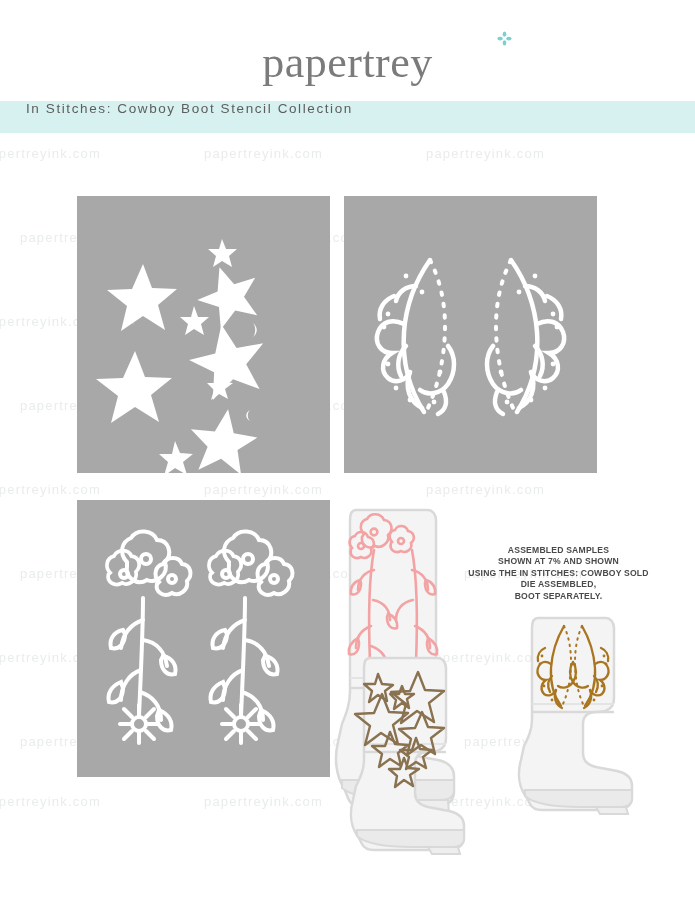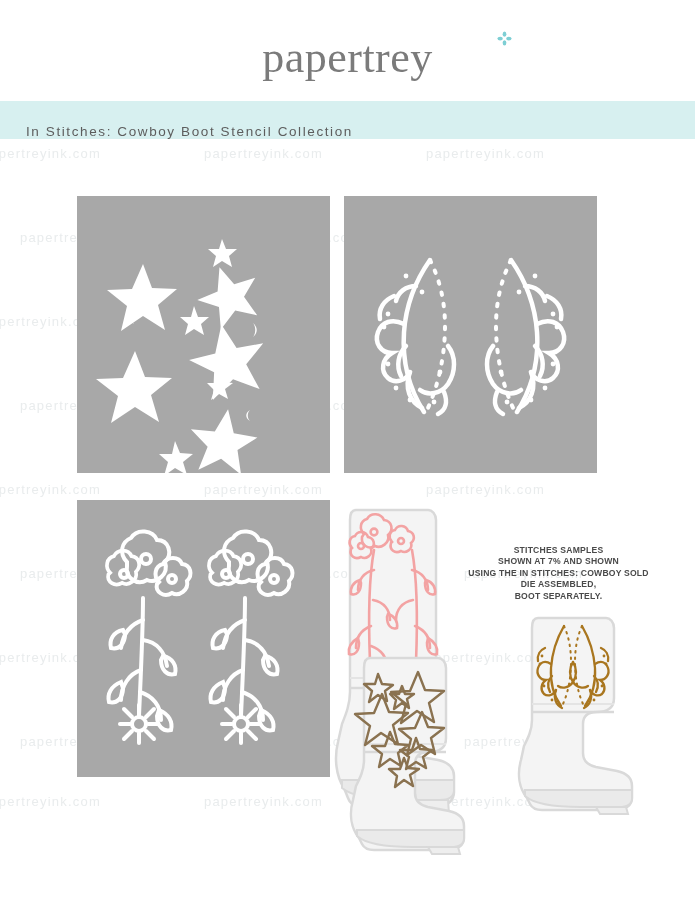--- a/index.html
+++ b/index.html
@@ -17,21 +17,21 @@
     background: #ffffff;
     overflow: hidden;
   }
 
   
   .logo-wrap {
     position: absolute;
     top: 26px; left: 0; width: 695px;
     height: 62px;
     display: flex;
-    align-items: center;
+    align-items: flex-end;
     justify-content: center;
   }
   .logo-text {
     font-family: "Liberation Serif", serif;
     font-size: 44px;
     color: #7b7b7b;
     letter-spacing: 0.5px;
     white-space: nowrap;
   }
   .logo-ink {
@@ -47,24 +47,24 @@
     top: 31px;
     left: 497px;
     width: 15px;
     height: 15px;
   }
 
   
   .title-bar {
     position: absolute;
     top: 101px; left: 0;
-    width: 695px; height: 38px;
+    width: 695px; height: 32px;
     background: #d7f0f0;
     display: flex;
-    align-items: flex-end;
+    align-items: flex-start;
   }
   .title-text {
     margin-left: 26px;
     font-size: 13.5px;
     letter-spacing: 1.6px;
     color: #5d5d5d;
     font-family: "Liberation Sans", sans-serif;
   }
 
   
@@ -385,20 +385,20 @@
           <circle cx="36" cy="90" r="1.4"></circle>
         <circle cx="88" cy="46" r="1.4"></circle>
           <circle cx="90" cy="54" r="1.4"></circle>
         <circle cx="86" cy="76" r="1.4"></circle>
           <circle cx="78" cy="90" r="1.4"></circle>
       </g>
     </svg>
   </div>
 
   <div class="sample-caption">
-    <div>STITCHES SAMPLES</div>
+    <div>ASSEMBLED SAMPLES</div>
     <div>SHOWN AT 7% AND SHOWN</div>
     <div>USING THE IN STITCHES: COWBOY SOLD</div>
     <div>DIE ASSEMBLED,</div>
     <div>BOOT SEPARATELY.</div>
   </div>
 
 </div>
 
 </body></html>

